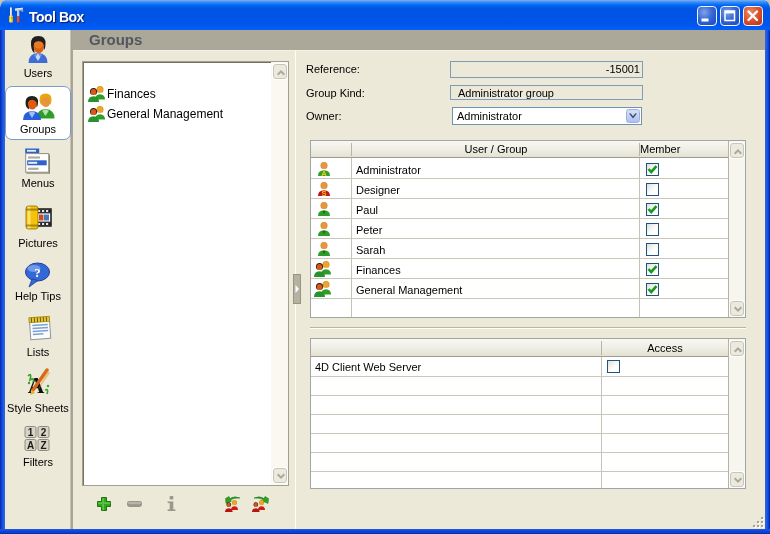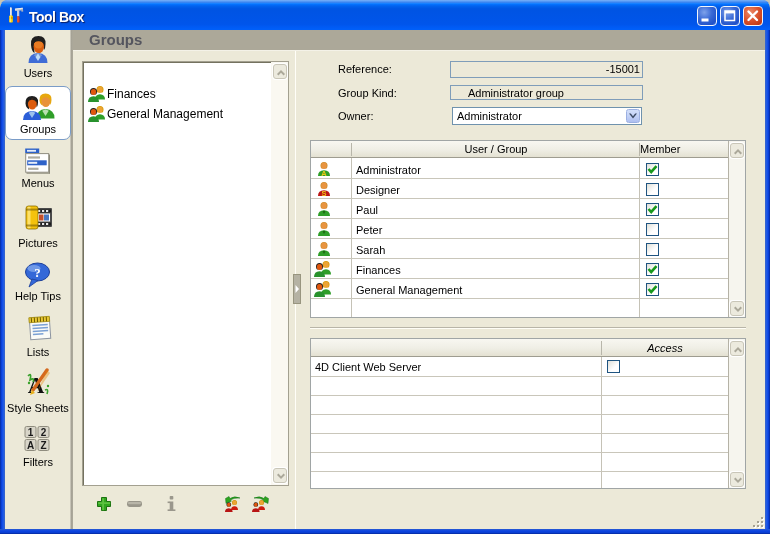--- a/index.html
+++ b/index.html
@@ -40,21 +40,21 @@
   .lrow{position:absolute;left:0;width:189px;height:20px;}
   .lrow .ic{position:absolute;left:4px;top:1px;}
   .lrow .tx{position:absolute;left:24px;top:3px;font-size:12px;color:#000;white-space:nowrap;}
   .lrow.sel .bg{position:absolute;left:22px;top:0px;right:0px;height:20px;background:#316ac5;border:1px dotted #0d1533;box-sizing:border-box;}
   .lrow.sel .tx{color:#fff;}
   
   
   #split{position:absolute;left:290px;top:21px;width:1px;height:478px;background:#fffef8;}
   #splith{position:absolute;left:288px;top:244px;width:8px;height:30px;background:#b5b2a3;border:1px solid #98957f;box-sizing:border-box;}
   
-  .flabel{position:absolute;font-size:11px;color:#000;margin-left:32px;}
+  .flabel{position:absolute;font-size:11px;color:#000;}
   .ffield{position:absolute;left:445px;width:193px;height:17px;background:#ece9d8;border:1px solid #7f9db9;box-sizing:border-box;font-size:11px;color:#000;line-height:15px;}
   .tblhdr{position:absolute;background:linear-gradient(180deg,#f8f7f1 0%,#efeee5 55%,#e4e1d2 100%);border-bottom:1px solid #9e9c90;box-sizing:border-box;}
   .vline{position:absolute;width:1px;background:#c5c2b6;}
   .hline{position:absolute;height:1px;background:#c9c6ba;}
   .cb{position:absolute;width:13px;height:13px;border:1px solid #1f5480;background:linear-gradient(135deg,#dedfd8 0%,#ffffff 60%);box-sizing:border-box;}
   .cb svg{position:absolute;left:0;top:0;}
   .rowtx{position:absolute;font-size:11px;color:#000;white-space:nowrap;}
 </style>
 </head>
 <body>
@@ -285,21 +285,21 @@
     <div id="split"></div>
     <div id="splith">
         <svg width="6" height="28" viewBox="0 0 6 28" style="position:absolute;left:0;top:0">
           <path d="M1.5 10 L5 14 L1.5 18 Z" fill="#fff"></path>
         </svg>
       </div>
     <div class="flabel" style="left:301px;top:33px">Reference:</div>
     <div class="flabel" style="left:301px;top:57px">Group Kind:</div>
     <div class="flabel" style="left:301px;top:80px">Owner:</div>
     <div class="ffield" style="top:31px;text-align:right;padding-right:2px">-15001</div>
-    <div class="ffield" style="top:55px;height:15px;padding-left:17px">Administrator group</div>
+    <div class="ffield" style="top:55px;height:15px;padding-left:7px">Administrator group</div>
     <div class="abs" style="left:447px;top:77px;width:190px;height:18px;background:#fff;border:1px solid #6f92ad;box-sizing:border-box;font-size:11px;line-height:16px;">
       <span style="padding-left:4px">Administrator</span>
       <div class="abs" style="right:1px;top:1px;width:14px;height:14px;background:linear-gradient(180deg,#d3dffa 0%,#c3d2f6 50%,#aebff0 100%);border:1px solid #9cb0e2;border-radius:2.5px;box-sizing:border-box;">
         <svg width="12" height="12" viewBox="0 0 12 12" style="position:absolute;left:0;top:0">
             <path d="M2 3.6 L3.8 3.6 L6 6.2 L8.2 3.6 L10 3.6 L6 8.4 Z" fill="#3c4a63"></path>
           </svg>
       </div>
     </div>
 
     <div class="abs" style="left:305px;top:110px;width:436px;height:178px;border:1px solid #a0a5a5;box-sizing:border-box;background:#fff;">
@@ -409,21 +409,21 @@
             <path d="M3 5 L4.4 3.6 L7 6.2 L9.6 3.6 L11 5 L7 9 Z" fill="#aba89a"></path>
           </svg>
         </div>
     </div>
 
     <div class="abs" style="left:305px;top:297px;width:436px;height:1px;background:#b8b5a8"></div>
     <div class="abs" style="left:305px;top:298px;width:436px;height:1px;background:#fffef6"></div>
 
     <div class="abs" style="left:305px;top:308px;width:436px;height:151px;border:1px solid #a0a5a5;box-sizing:border-box;background:#fff;">
       <div class="tblhdr" style="left:0;top:0;width:434px;height:18px;"></div>
-      <div class="abs" style="left:291px;top:0;width:126px;height:18px;text-align:center;font-size:11px;line-height:18px;font-style:italic;">Access</div>
+      <div class="abs" style="left:291px;top:0;width:126px;height:18px;text-align:center;font-size:11px;line-height:18px;">Access</div>
       <div class="vline" style="left:290px;top:2px;height:14px;background:#b8b6aa"></div>
       <div class="vline" style="left:290px;top:18px;height:131px;"></div>
       <div class="hline" style="left:0;top:37px;width:417px"></div>
       <div class="hline" style="left:0;top:56px;width:417px"></div>
       <div class="hline" style="left:0;top:75px;width:417px"></div>
       <div class="hline" style="left:0;top:94px;width:417px"></div>
       <div class="hline" style="left:0;top:113px;width:417px"></div>
       <div class="hline" style="left:0;top:132px;width:417px"></div>
       <div class="rowtx" style="left:4px;top:22px">4D Client Web Server</div>
       <div class="cb" style="left:296px;top:21px"></div>

